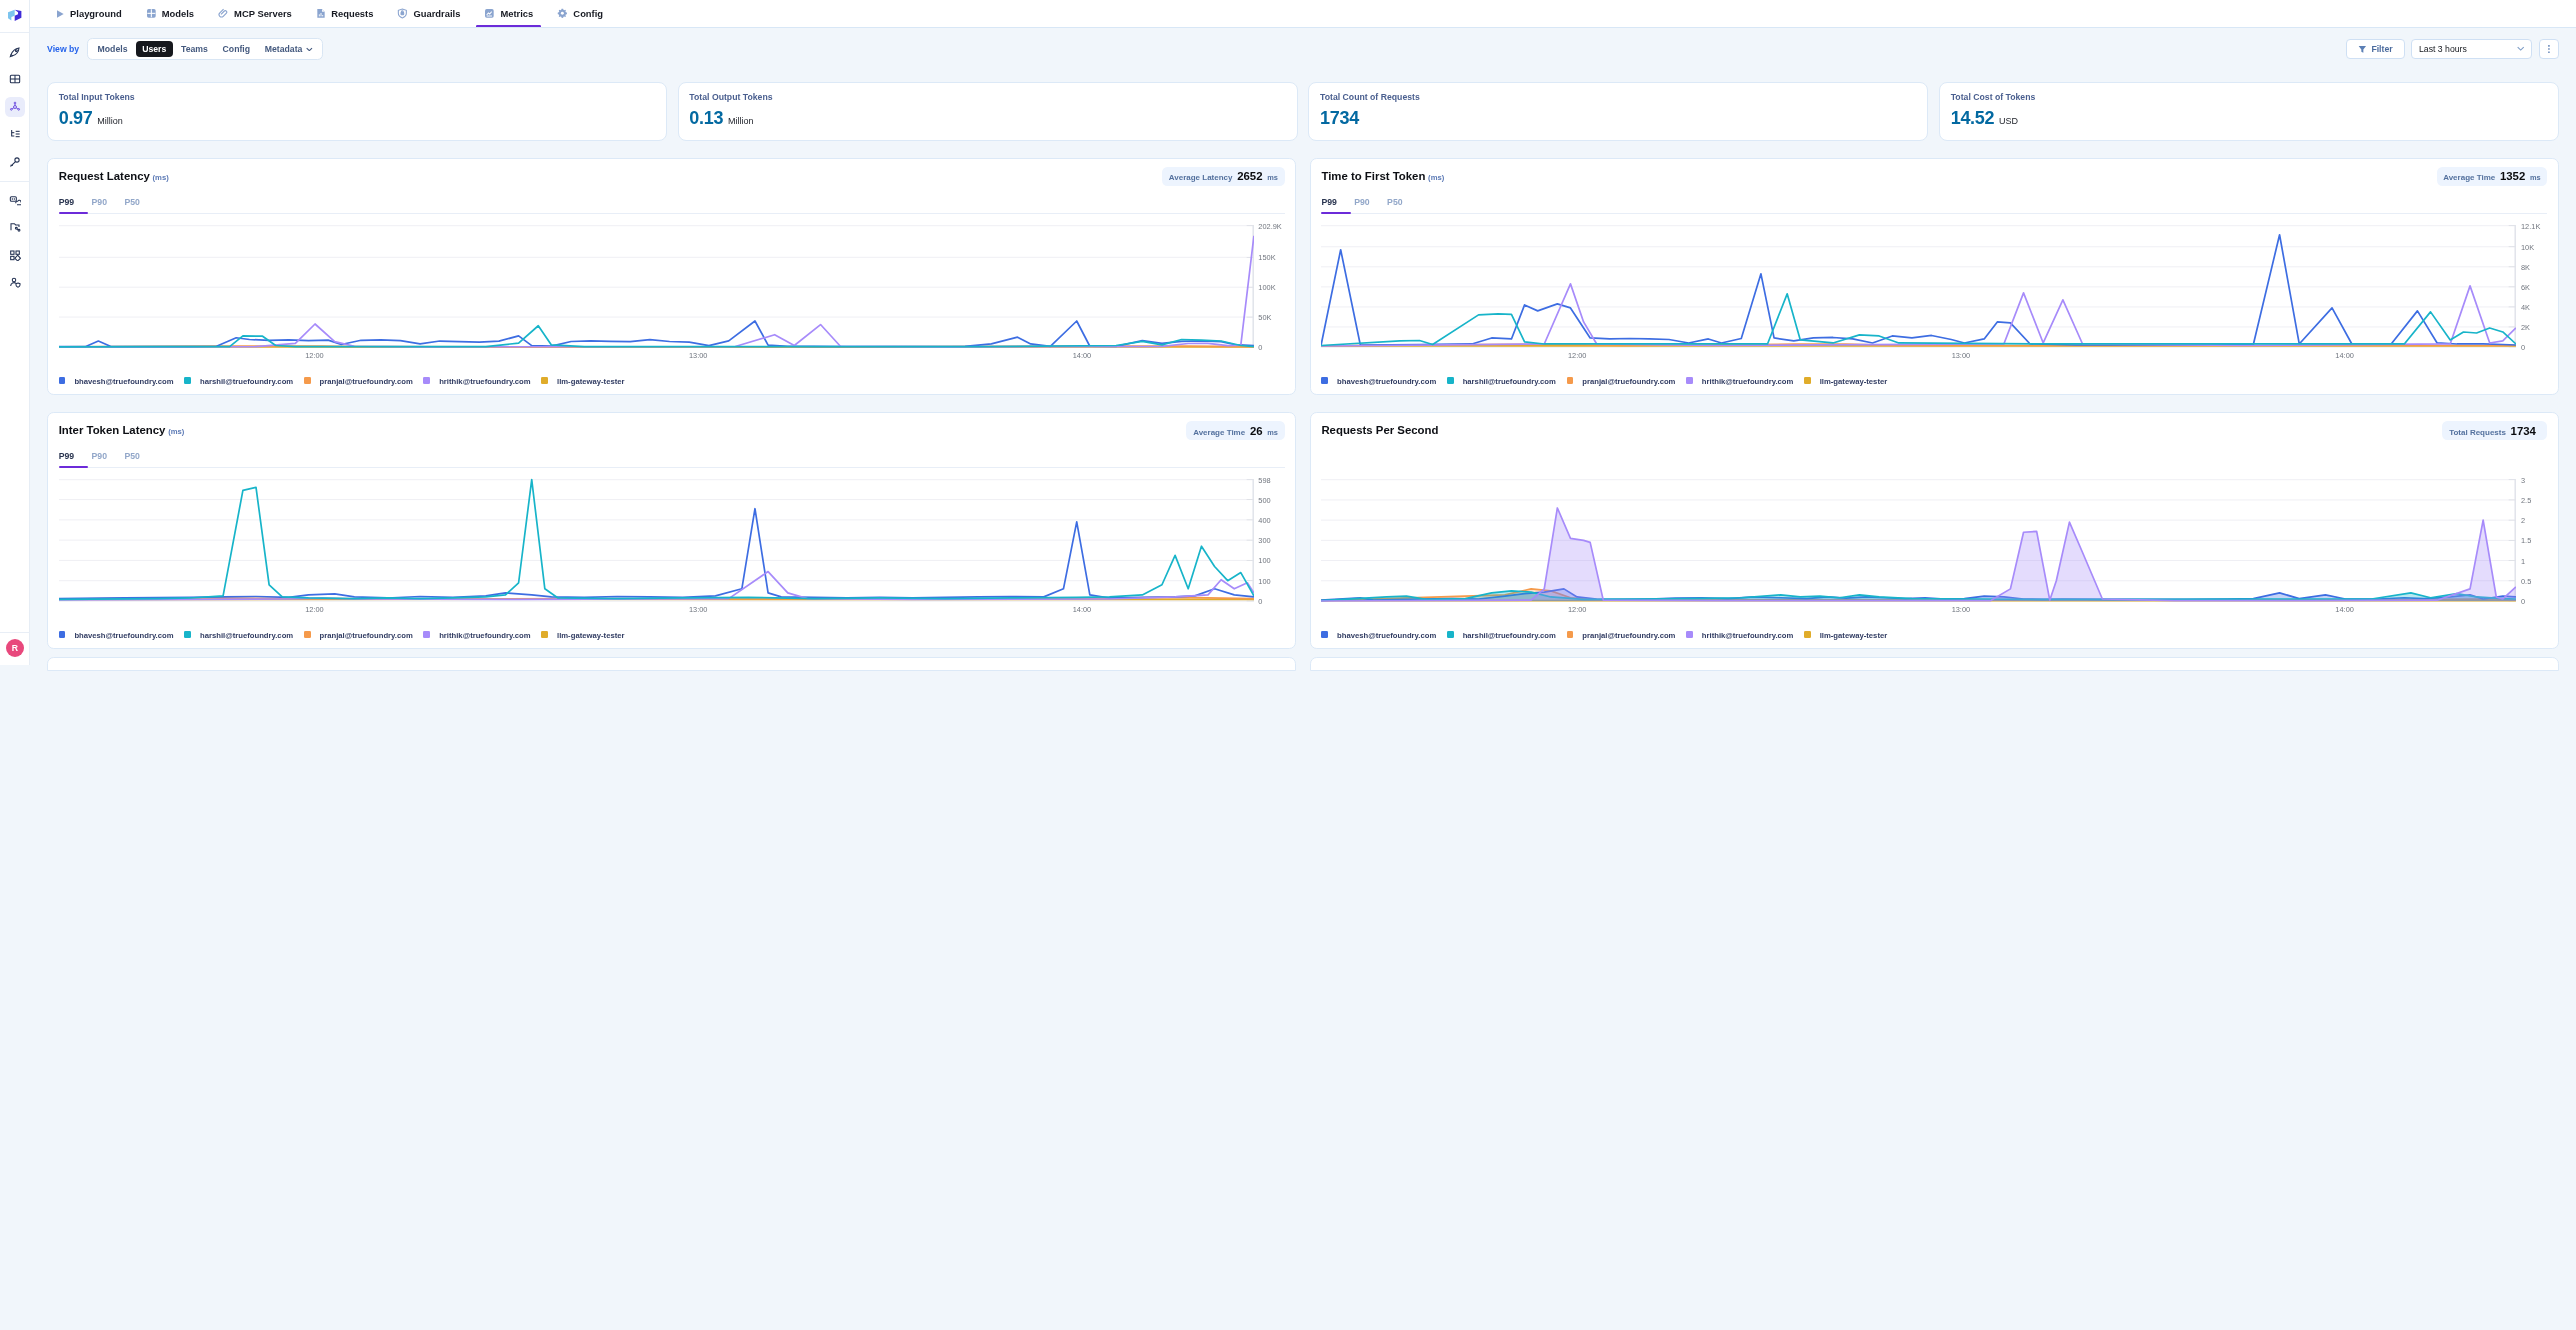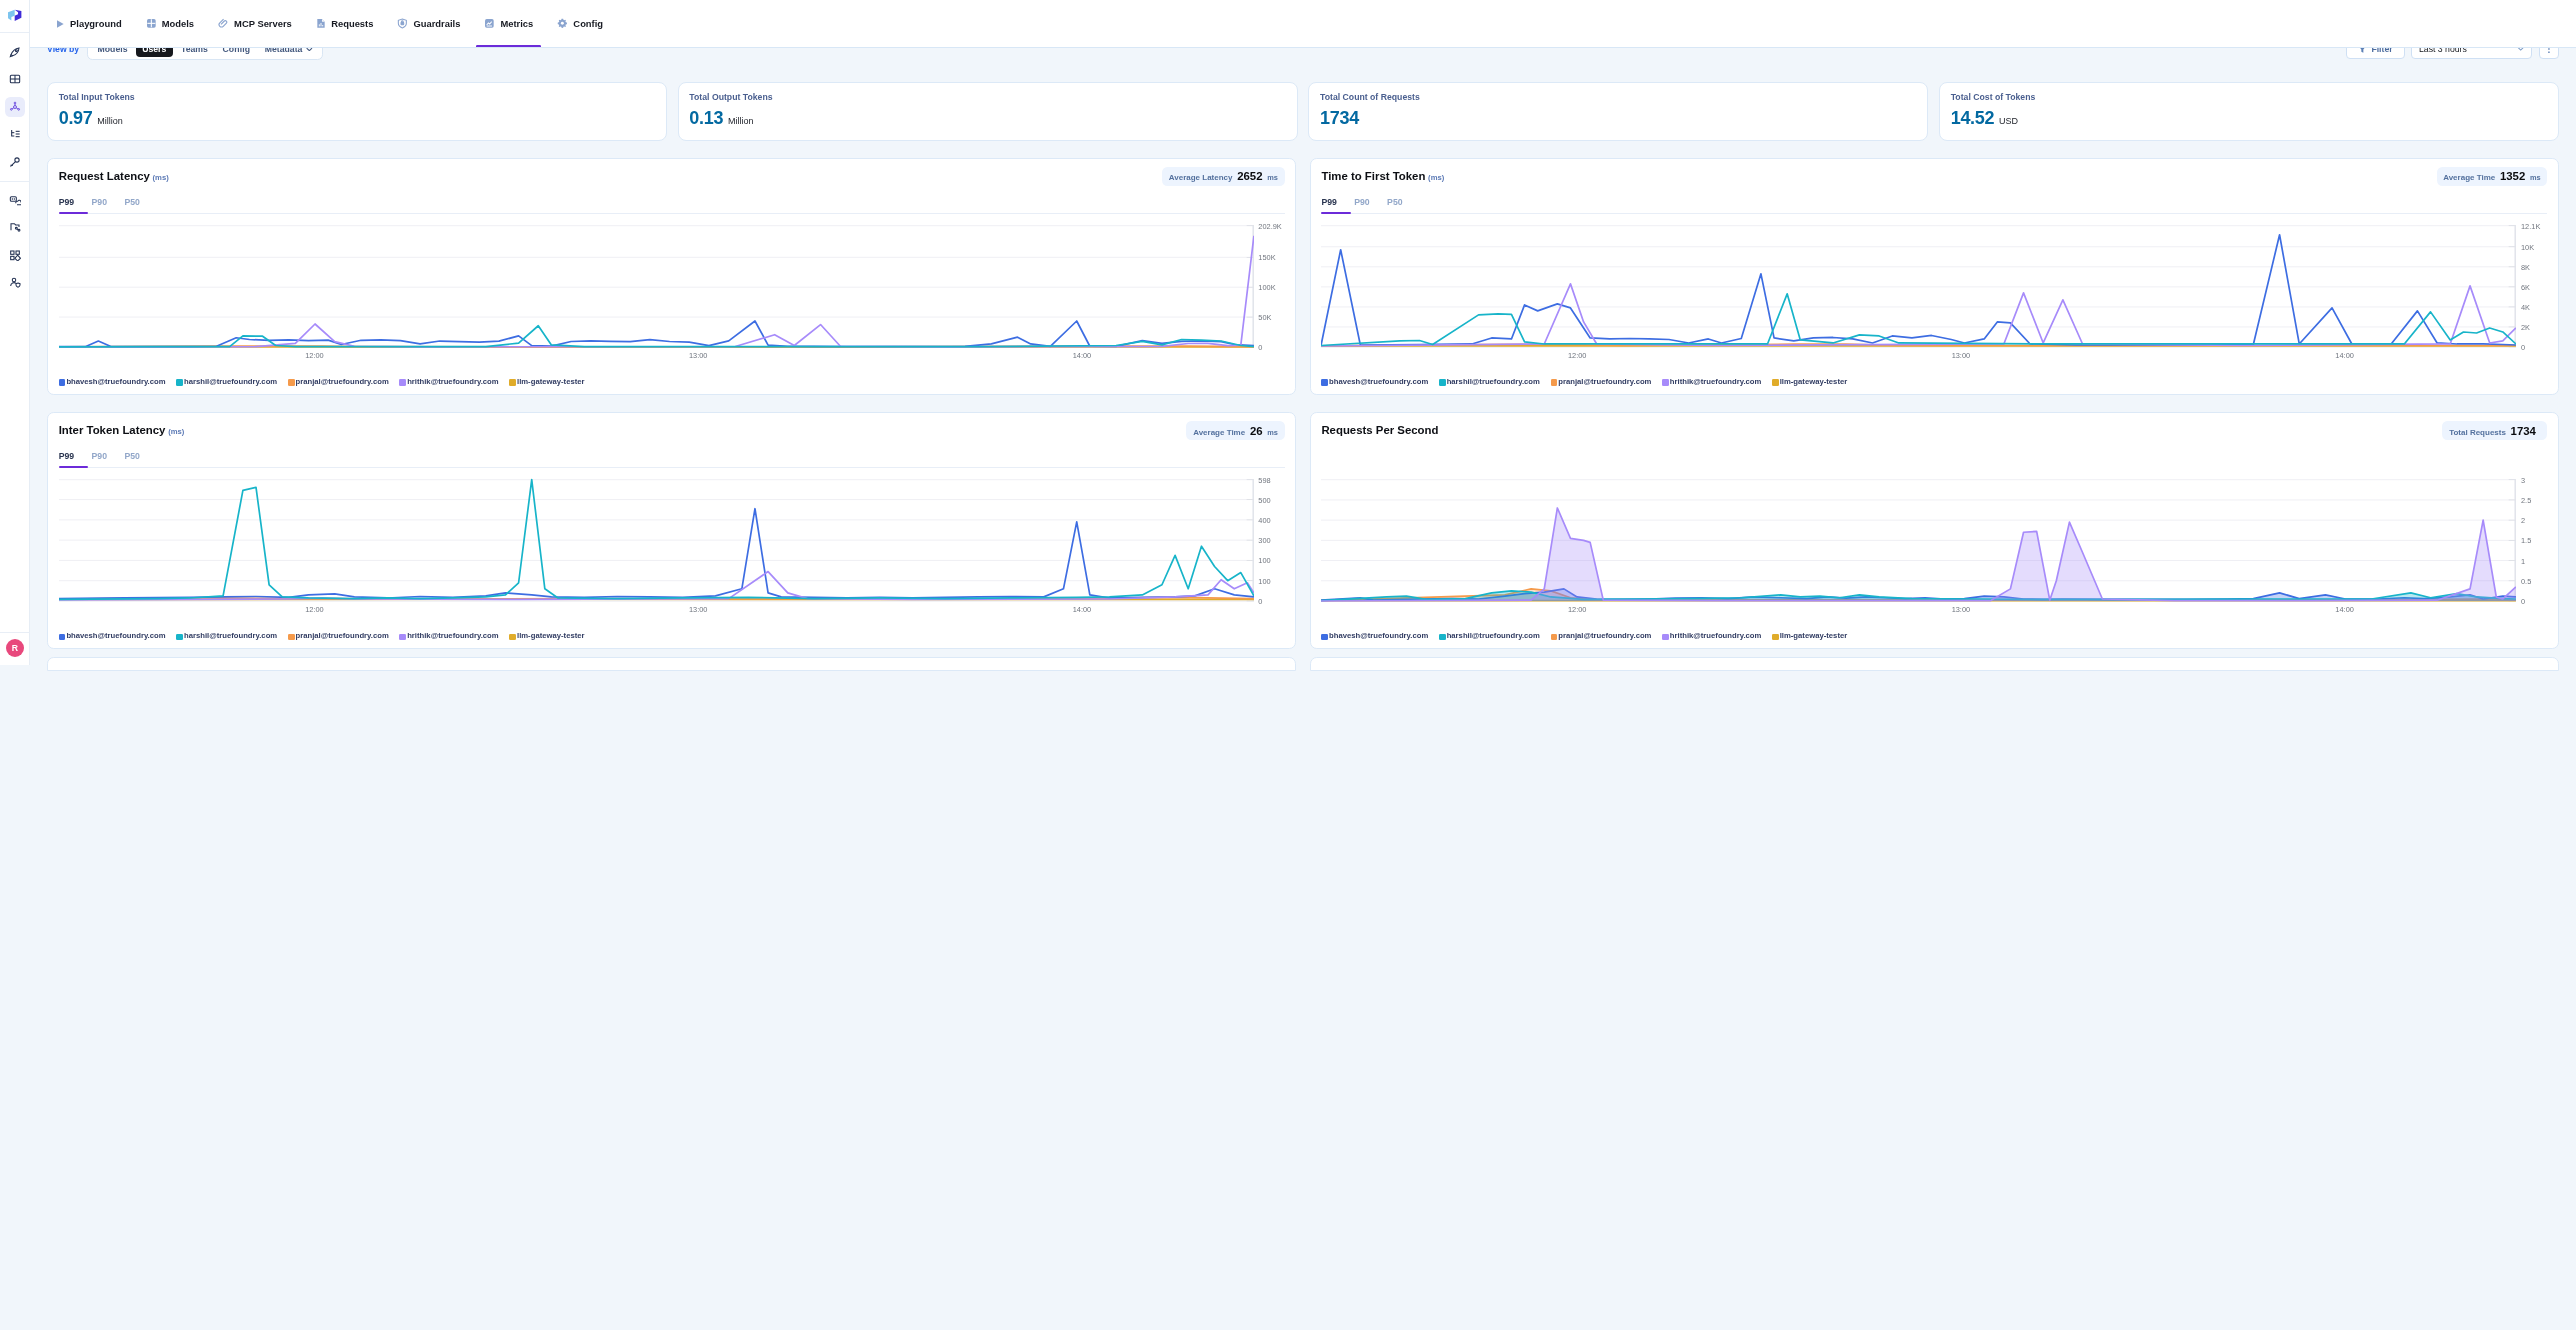--- a/index.html
+++ b/index.html
@@ -5,21 +5,21 @@
   * { margin:0; padding:0; box-sizing:border-box; }
   html,body { width:1288px; height:665px; overflow:hidden; font-family:"Liberation Sans",sans-serif; background:#f1f6fb; }
   .sidebar { position:absolute; left:0; top:0; width:30px; height:665px; background:#fff; border-right:0.7px solid #e6edf5; z-index:20; }
   .side-logo { width:30px; height:32px; display:flex; align-items:center; justify-content:center; cursor:pointer; }
   .side-divider { height:0.7px; background:#e8eef6; margin:0 0; }
   .side-stack { display:flex; flex-direction:column; align-items:center; padding-top:9.4px; gap:7.4px; }
   .side-item { width:20px; height:20px; border-radius:5.4px; display:flex; align-items:center; justify-content:center; cursor:pointer; }
   .side-item.active { background:#e9ecfb; }
   .side-bottom { position:absolute; bottom:0; left:0; width:30px; }
   .avatar { width:18px; height:18px; border-radius:50%; background:#e8487c; color:#fff; font-size:8.7px; font-weight:700; display:flex; align-items:center; justify-content:center; margin:6.7px auto 8px; cursor:pointer; }
-  .topbar { position:absolute; left:30px; top:0; right:0; height:48px; background:#fff; border-bottom:0.7px solid #d8e7f6; display:flex; align-items:stretch; padding-left:12.7px; z-index:10; }
+  .topbar { position:absolute; left:30px; top:0; right:0; height:28px; background:#fff; border-bottom:0.7px solid #d8e7f6; display:flex; align-items:stretch; padding-left:12.7px; z-index:10; }
   .nav-item { display:flex; align-items:center; gap:5.4px; padding:0 12px; cursor:pointer; position:relative; }
   .nav-item .lbl { font-size:9.4px; font-weight:700; color:#171a22; }
   .nav-item.active::after { content:""; position:absolute; left:4px; right:4px; bottom:0; height:2px; background:#6c2bd9; border-radius:1.3px 1.3px 0 0; }
   .content { position:absolute; left:30px; top:32px; right:0; bottom:0; padding:0 17px; }
   .controls { margin-top:5.4px; height:23px; display:flex; align-items:center; }
   .viewby { color:#2563eb; font-size:8.7px; font-weight:700; margin-right:8px; }
   .segctl { display:flex; align-items:center; background:#fff; border:0.7px solid #d9e6f4; border-radius:5.4px; padding:2px 2.7px; gap:1.3px; }
   .seg { font-size:8.7px; font-weight:600; color:#44597e; padding:2.7px 6.7px; border-radius:4px; cursor:pointer; display:flex; align-items:center; gap:4px; }
   .seg.active { background:#16181d; color:#fff; }
   .ctl-right { margin-left:auto; display:flex; align-items:center; gap:6.7px; }
@@ -49,21 +49,21 @@
   .tab.active { color:#2a3550; }
   .tab-underline { position:absolute; left:0; bottom:-1.3px; width:29.5px; height:2px; background:#6c2bd9; border-radius:1.3px; }
   .plotwrap { display:flex; margin-top:5.4px; }
   .plot { position:relative; flex:1; }
   .plot svg { display:block; width:100%; height:130px; }
   .ylabels { position:relative; width:31px; flex:none; }
   .ylabels span { position:absolute; left:4.7px; font-size:7.4px; color:#71767f; white-space:nowrap; }
   .xlabels { position:relative; height:10.7px; margin-top:2px; margin-right:31px; }
   .xlabels span { position:absolute; transform:translateX(-50%); font-size:7.4px; color:#6e747e; }
   .legend { margin-top:auto; display:flex; align-items:center; gap:10.7px; padding-bottom:1.3px; }
-  .litem { display:flex; align-items:flex-end; gap:1px; cursor:pointer; }
+  .litem { display:flex; align-items:flex-start; gap:9px; cursor:pointer; }
   .litem .sw { width:6.7px; height:6.7px; border-radius:1.3px; flex:none; }
   .litem .ll { font-size:7.7px; font-weight:600; color:#323d63; }
   .sliver { margin-top:8px; display:grid; grid-template-columns:1fr 1fr; gap:13.4px; }
   .sliver div { background:#fff; border:0.7px solid #dce9f7; border-radius:6.7px 6.7px 0 0; height:13.4px; }
   .icon-steel { color:#8aa4cf; }
   .icon-navy { color:#253354; }
   .icon-purple { color:#6d4ee0; }
 </style>
 </head>
 <body>

